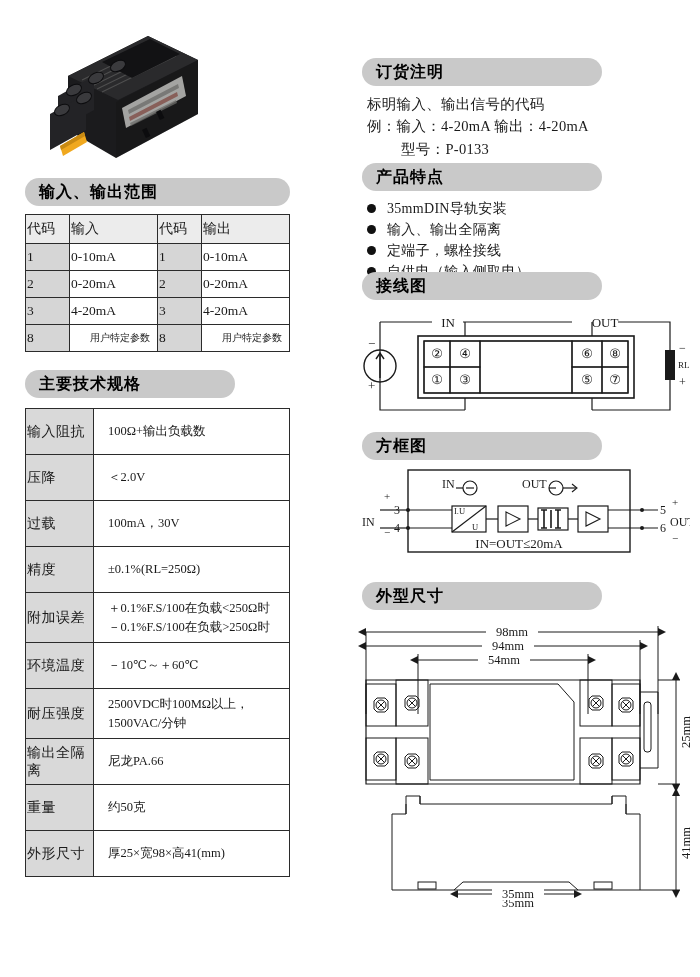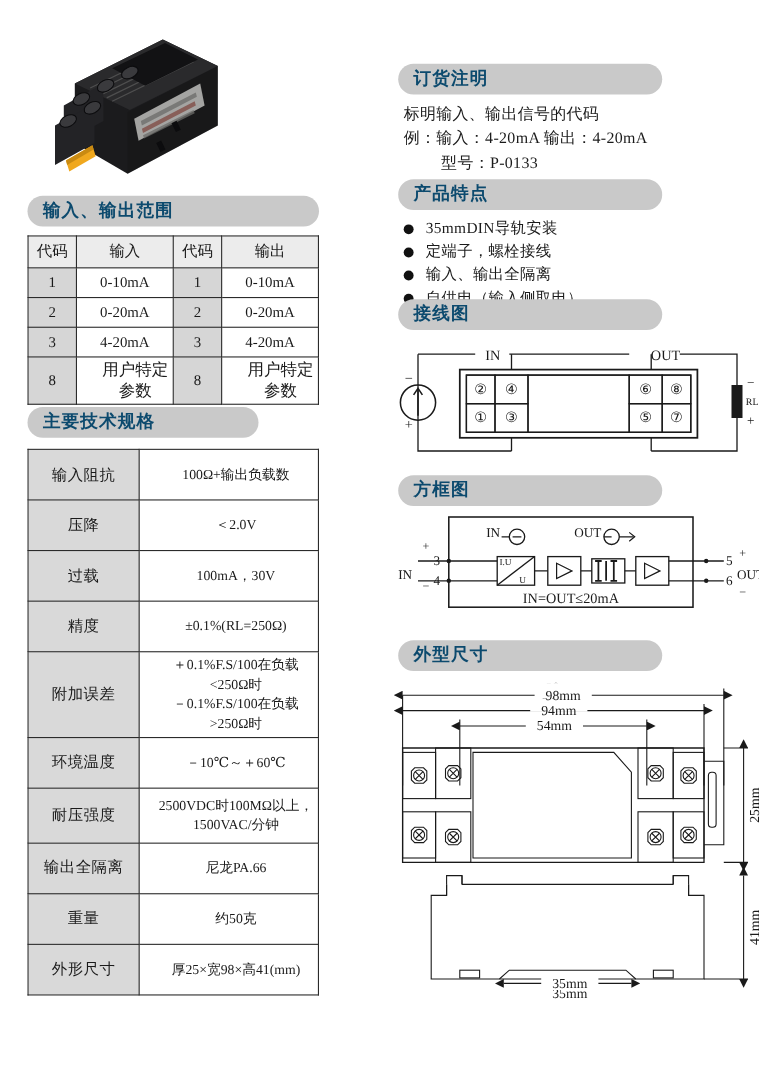--- a/index.html
+++ b/index.html
@@ -18,53 +18,53 @@
   .pill {
     position: absolute;
     background: #c9c9c9;
     border-radius: 14px;
     height: 28px;
     line-height: 28px;
     padding-left: 14px;
     font-size: 16px;
     font-weight: bold;
     letter-spacing: 1px;
-    color: #0c4a6e;
+    color: #000000;
     font-family: "Liberation Serif", "DejaVu Serif", serif;
   }
 
   
   .photo-wrap { position: absolute; left: 30px; top: 18px; width: 180px; height: 155px; }
   .photo-svg { display: block; }
 
   
   table.grid {
     position: absolute;
     border-collapse: collapse;
     font-size: 12.5px;
   }
   table.grid td, table.grid th {
     border: 1px solid #2b2b2b;
-    text-align: center;
+    text-align: left;
     vertical-align: middle;
     font-weight: normal;
     padding: 2px 1px;
   }
 
   
   #io-table { left: 25px; top: 214px; width: 265px; }
   #io-table th { background: #ececec; font-size: 14px; height: 29px; font-weight: normal; }
   #io-table td.code { background: #d6d6d6; width: 44px; height: 27px; font-size: 13.5px; }
   #io-table td.val { background: #ffffff; width: 88px; font-size: 13.5px; }
-  #io-table td.small { font-size: 15px; padding-left: 20px; }
+  #io-table td.small { font-size: 10px; padding-left: 20px; }
 
   
   #spec-table { left: 25px; top: 408px; width: 265px; }
   #spec-table td.lbl {
-    background: #d9d9d9; width: 101px; font-size: 14px; letter-spacing: .5px;
+    background: #d9d9d9; width: 68px; font-size: 14px; letter-spacing: .5px;
   }
   #spec-table td.val { background: #ffffff; font-size: 12.5px; line-height: 1.45; padding-left: 14px; }
   #spec-table tr { height: 46px; }
   #spec-table tr.tall { height: 50px; margin-top: 33px; }
 
   .two-line { white-space: pre-line; }
 
   
   .ordering-body {
     position: absolute; left: 367px; top: 93px; width: 320px;
@@ -236,25 +236,25 @@
 
   <div class="pill" style="left:362px; top:163px; width:240px;">产品特点</div>
 
   <ul class="features">
     <li>
       <span class="bullet"></span>
       <span>35mmDIN导轨安装</span>
     </li>
     <li>
       <span class="bullet"></span>
-      <span>定端子，螺栓接线</span>
+      <span>输入、输出全隔离</span>
     </li>
     <li>
       <span class="bullet"></span>
-      <span>输入、输出全隔离</span>
+      <span>定端子，螺栓接线</span>
     </li>
     <li>
       <span class="bullet"></span>
       <span>自供电（输入侧取电）</span>
     </li>
   </ul>
 
   <div class="pill" style="left:362px; top:272px; width:240px;">接线图</div>
 
   <div class="diagram" style="left:360px; top:306px;">

